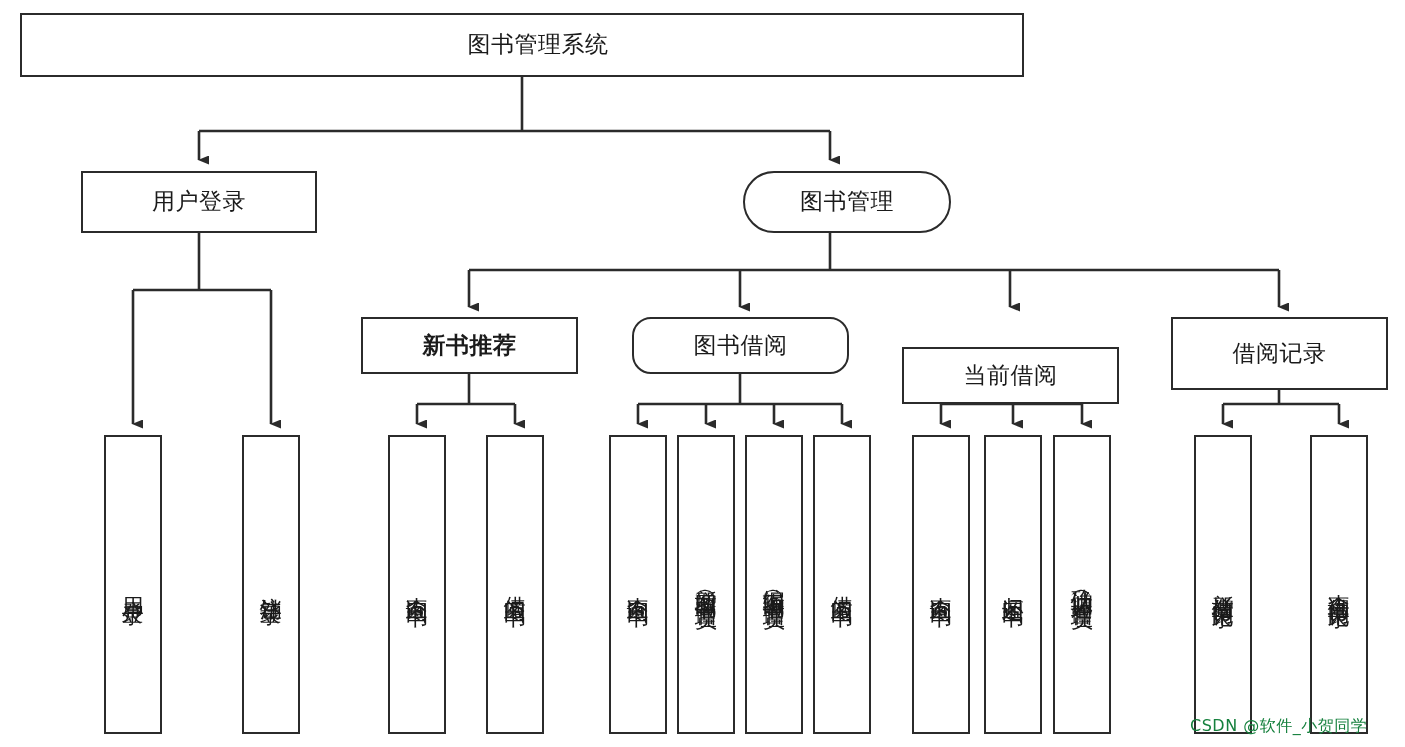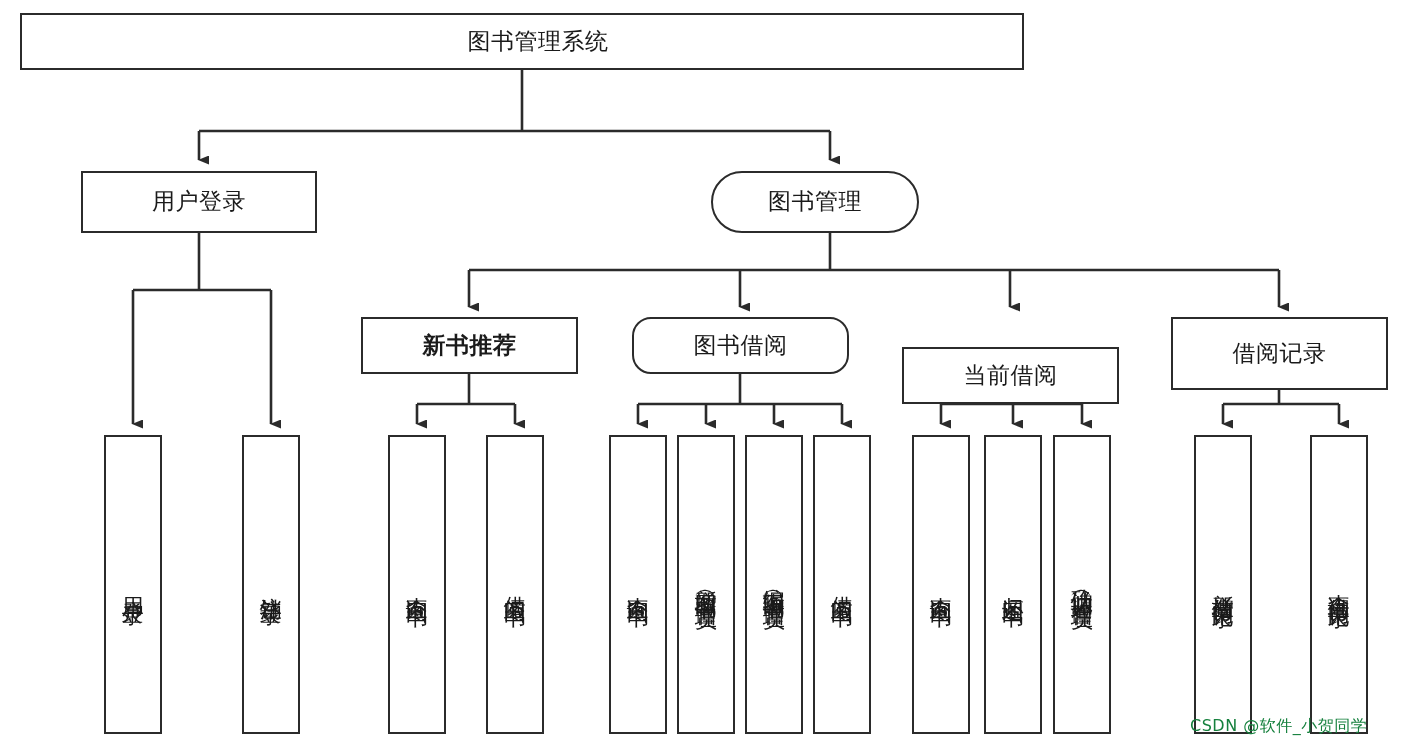--- a/index.html
+++ b/index.html
@@ -113,28 +113,28 @@
       <path d="M 1013,404 L 1013,424" marker-end="url(#arrowhead)"></path>
       <path d="M 1082,404 L 1082,424" marker-end="url(#arrowhead)"></path>
 
       <path d="M 1279,374 L 1279,404"></path>
       <path d="M 1223,404 L 1339,404"></path>
       <path d="M 1223,404 L 1223,424" marker-end="url(#arrowhead)"></path>
       <path d="M 1339,404 L 1339,424" marker-end="url(#arrowhead)"></path>
     </g>
   </svg>
 
-  <div class="node node-h" style="left:20px; top:13px; width:1004px; height:57px;padding-left:32px;">
+  <div class="node node-h" style="left:20px; top:13px; width:1004px; height:64px;padding-left:32px;">
     <span>图书管理系统</span>
   </div>
 
   <div class="node node-h" style="left:81px; top:171px; width:236px; height:62px;">
     <span>用户登录</span>
   </div>
-  <div class="node node-h" style="left:711px; top:171px; width:208px; height:62px;border-radius:31px;">
+  <div class="node node-h" style="left:743px; top:171px; width:208px; height:62px;border-radius:31px;">
     <span>图书管理</span>
   </div>
 
   <div class="node node-h" style="left:361px; top:317px; width:217px; height:57px;font-weight:bold;">
     <span>新书推荐</span>
   </div>
   <div class="node node-h" style="left:632px; top:317px; width:217px; height:57px;border-radius:19px;">
     <span>图书借阅</span>
   </div>
   <div class="node node-h" style="left:902px; top:317px; width:217px; height:57px;margin-top:30px;">

